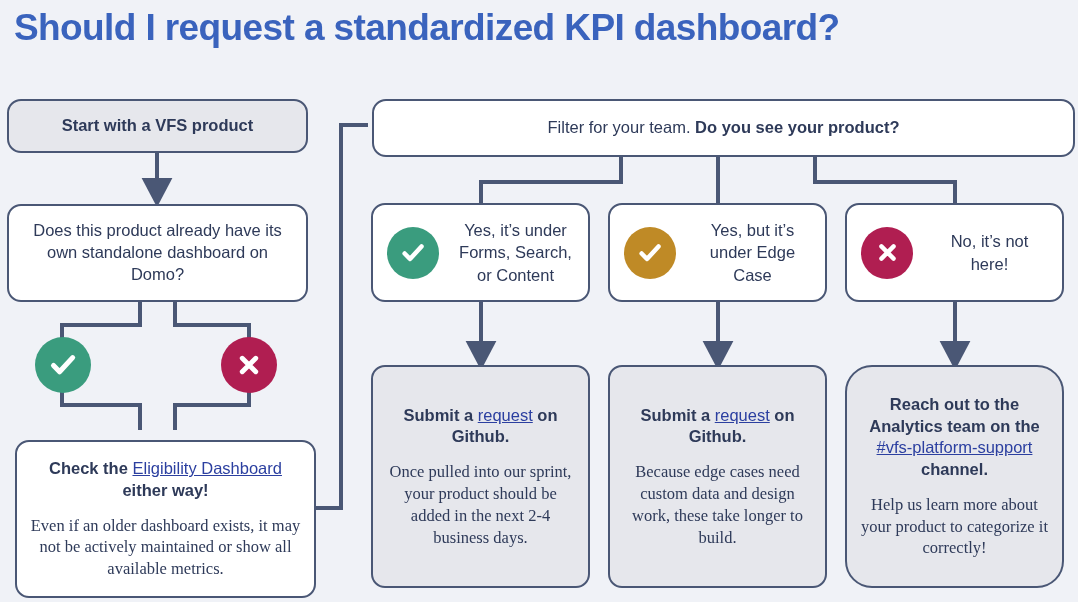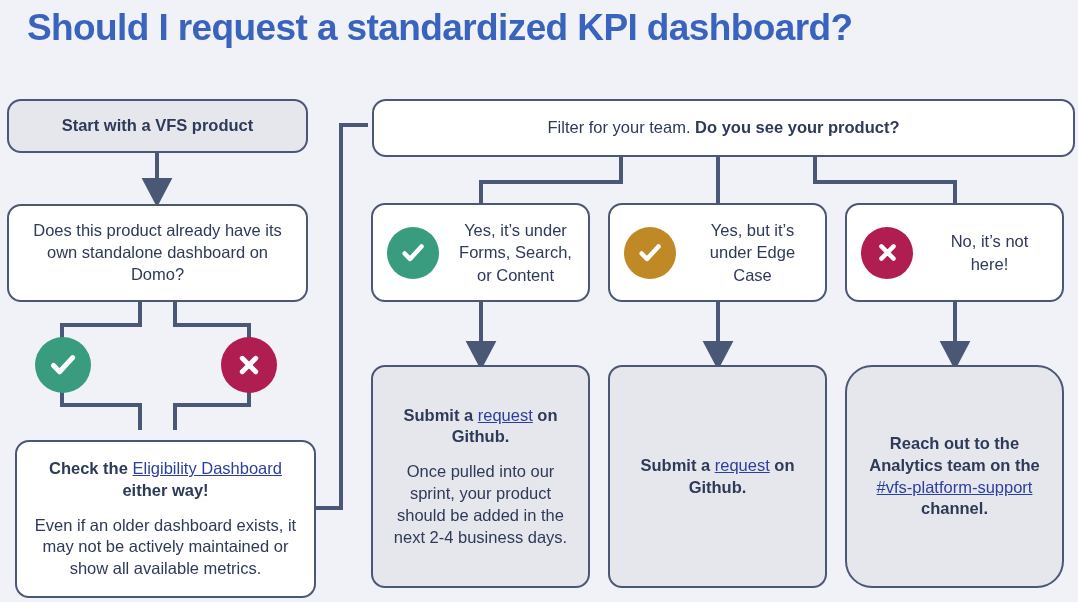--- a/index.html
+++ b/index.html
@@ -16,21 +16,21 @@
     color: #2e3a59;
   }
   #canvas {
     position: relative;
     width: 1078px;
     height: 602px;
   }
   
   .page-title {
     position: absolute;
-    left: 27px;
+    left: 14px;
     top: 2px;
     width: 1050px;
     font-size: 37px;
     font-weight: bold;
     color: #3a63bd;
     letter-spacing: -0.6px;
     line-height: 52px;
     white-space: nowrap;
   }
   
@@ -66,20 +66,21 @@
   }
   .node-inner {
     padding: 4px 12px;
     width: 100%;
   }
   .para {
     margin: 0;
   }
   .para + .para {
     margin-top: 13px;
+    font-family: Liberation Serif, serif;
   }
   .strong {
     font-weight: bold;
   }
   a.link, .link {
     color: #2b3fa0;
     text-decoration: underline;
     font-weight: normal;
     cursor: pointer;
   }
@@ -223,22 +224,24 @@
   <div class="node filled" style="left:371px; top:365px; width:219px; height:223px;">
     <div class="node-inner">
       <p class="para"><span class="strong">Submit a </span><a class="link">request</a><span class="strong"> on Github.</span></p>
       <p class="para">Once pulled into our sprint, your product should be added in the next 2-4 business days.</p>
     </div>
   </div>
 
   <div class="node filled" style="left:608px; top:365px; width:219px; height:223px;">
     <div class="node-inner">
       <p class="para"><span class="strong">Submit a </span><a class="link">request</a><span class="strong"> on Github.</span></p>
+      <p class="para">Because edge cases need custom data and design work, these take longer to build.</p>
     </div>
   </div>
 
   <div class="node filled" style="left:845px; top:365px; width:219px; height:223px;border-radius:27px;">
     <div class="node-inner">
       <p class="para"><span class="strong">Reach out to the Analytics team on the </span><a class="link">#vfs-platform-support</a><span class="strong"> channel.</span></p>
+      <p class="para">Help us  learn more about your product to categorize it correctly!</p>
     </div>
   </div>
 
 </div>
 
 </body></html>

